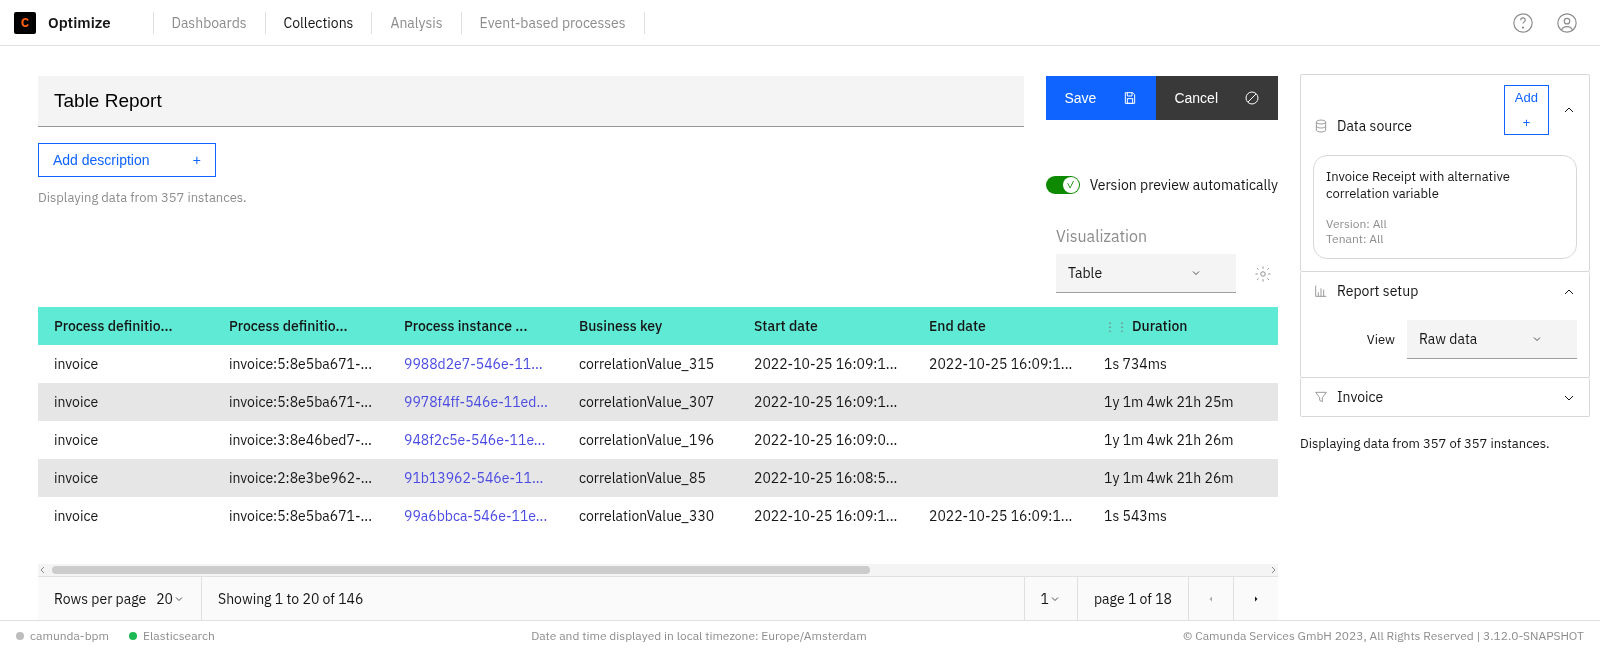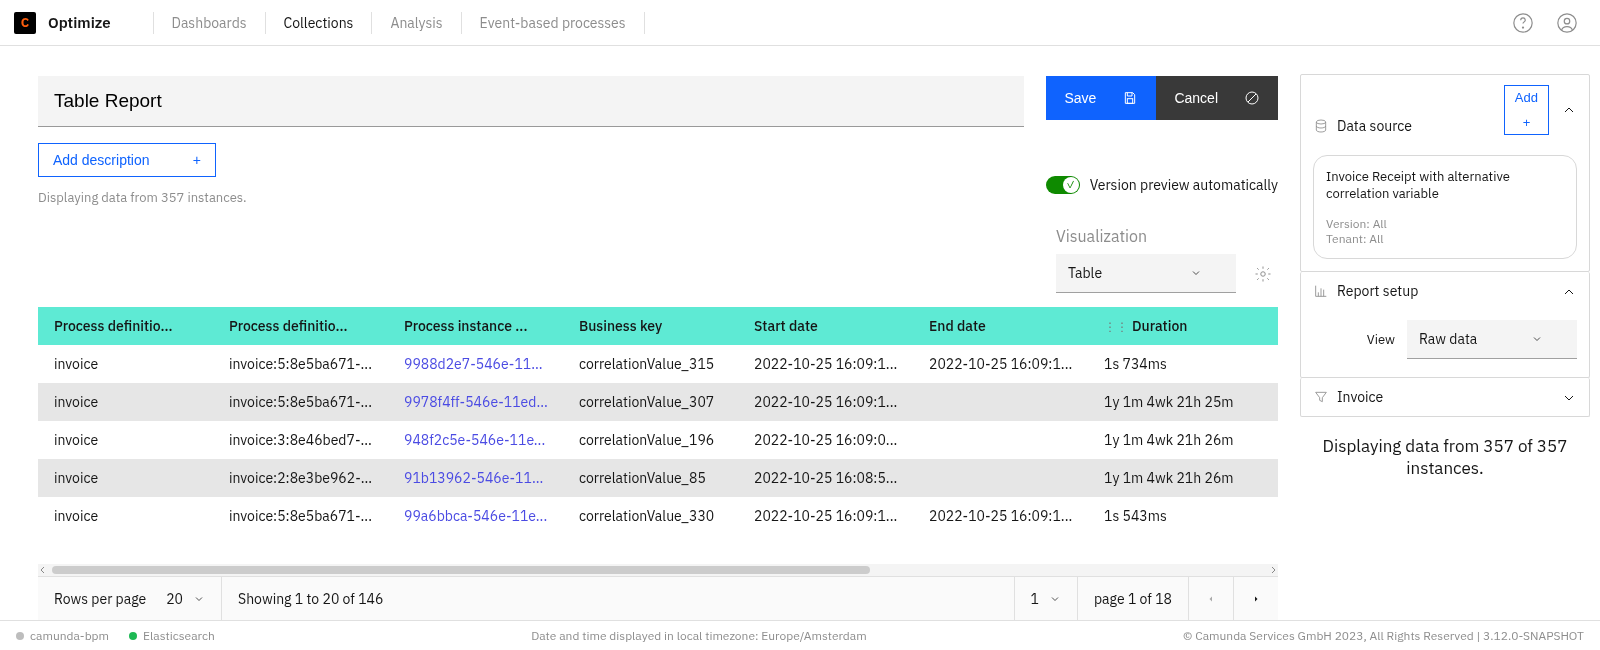--- a/index.html
+++ b/index.html
@@ -63,38 +63,38 @@
   thead th{background:#5eead4;font-weight:500;height:38px;}
   tbody tr:nth-child(even){background:var(--bg-stripe);}
   tbody td{height:38px;}
   .link{color:#4b4be3;}
   .grip{font-size:12px;color:#777;margin-right:4px;}
   .hscroll{height:12px;background:#f4f4f4;display:flex;align-items:center;}
   .thumb{height:8px;background:#ccc;border-radius:4px;margin-left:4px;}
 
   
   .pager{display:flex;align-items:center;border-top:1px solid var(--border);height:44px;background:#fafafa;}
-  .pager .pg-cell{display:flex;align-items:center;padding:0 16px;gap:10px;}
+  .pager .pg-cell{display:flex;align-items:center;padding:0 16px;}
   .pg-sep{width:1px;height:100%;background:var(--border);}
   .pager .filler{flex:1;}
   .arrow-btn{width:44px;display:flex;align-items:center;justify-content:center;cursor:pointer;}
   .arrow-btn.disabled{opacity:.35;}
 
   
   .panel{border:1px solid var(--panel-border);border-radius:2px;margin-bottom:0;}
   .panel-head{display:flex;align-items:flex-end;justify-content:space-between;padding:10px 12px;cursor:pointer;}
   .panel-head-left{display:flex;align-items:center;gap:8px;}
   .panel-head svg{width:16px;height:16px;}
   .panel-body{padding:10px 12px 12px;}
   .card{border:1px solid var(--panel-border);border-radius:14px;padding:12px;font-size:13px;}
   .card .sub{color:var(--gray-text);font-size:12px;margin-top:14px;}
   .sidebar .view-row{display:flex;align-items:center;justify-content:flex-end;gap:12px;padding:10px 12px 18px;}
   .sidebar .view-row .select{min-width:170px;}
   .add-btn{border:1px solid var(--blue);color:var(--blue);background:#fff;display:inline-flex;align-items:center;gap:10px;padding:4px 10px;font-size:13px;cursor:pointer;flex-direction:column;}
-  .sidebar-info{font-size:17px;text-align:center;margin-top:18px;}
+  .sidebar-info{font-size:13px;margin-top:18px;}
 
   
   .footer{height:30px;border-top:1px solid var(--border);display:flex;align-items:center;justify-content:space-between;padding:0 16px;font-size:12px;color:var(--gray-text);}
   .footer-left{display:flex;gap:20px;align-items:center;}
   .dot{width:8px;height:8px;border-radius:50%;display:inline-block;margin-right:6px;}
 </style>
 </head>
 <body>
 
 <div class="topnav">

